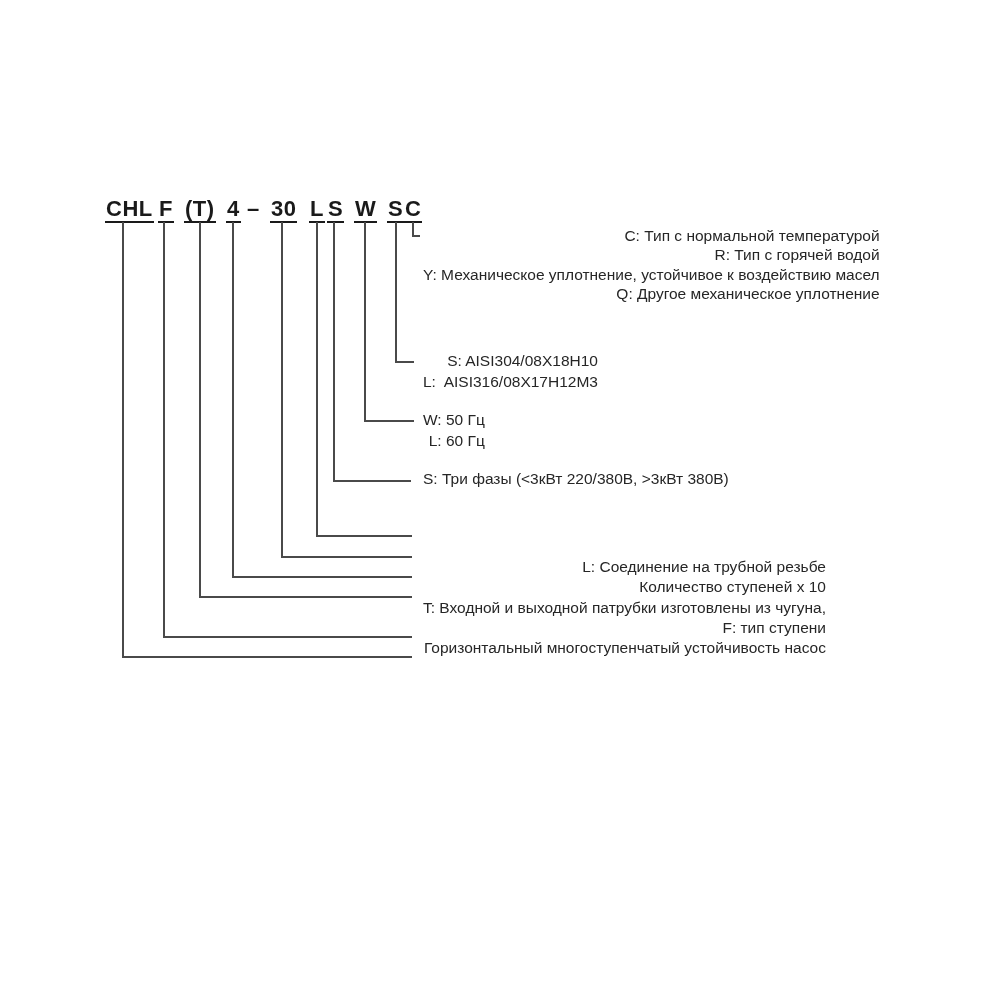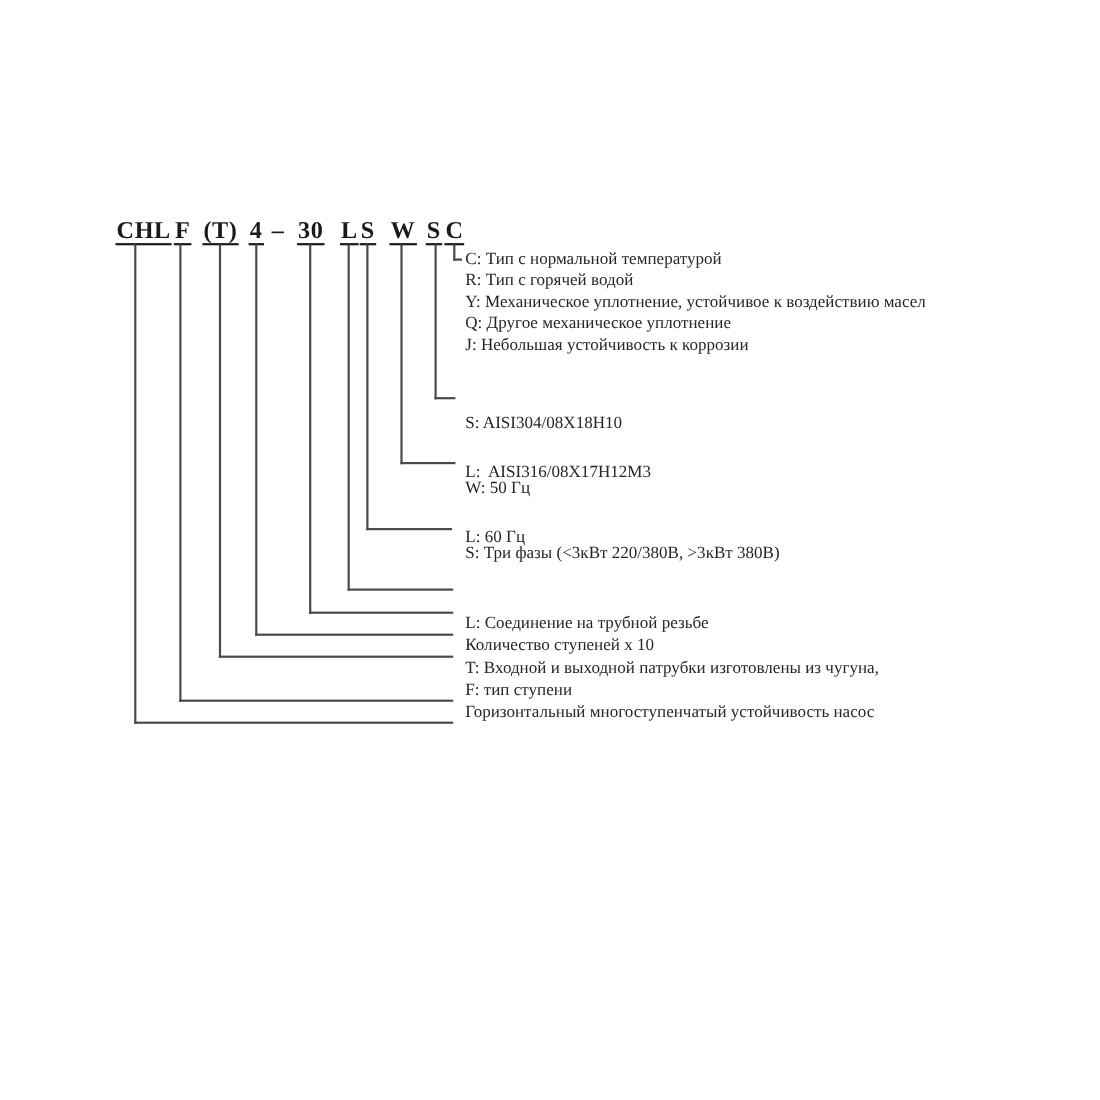--- a/index.html
+++ b/index.html
@@ -1,20 +1,20 @@
 <!DOCTYPE html>
 <html><head>
 <meta charset="utf-8">
 <style>
   html,body{margin:0;padding:0;background:#ffffff;}
   .canvas{
     position:relative;
     width:1000px;height:1000px;
     background:#ffffff;
-    font-family:Liberation Serif, serif;
+    font-family:Liberation Sans, sans-serif;
     overflow:hidden;
   }
   
   .seg{
     position:absolute;
     top:199px;
     height:21px;
     font-size:22px;
     font-weight:bold;
     color:#1a1a1a;
@@ -36,23 +36,23 @@
     height:2px;
     background:#4a4a4a;
   }
   
   .block{
     position:absolute;
     left:423px;
     color:#262626;
     font-size:15.5px;
   }
-  .block .tline{white-space:pre;}
+  .block .tline{white-space:pre;text-align:right;}
   .lh19 .tline{line-height:19.4px;}
-  .lh21 .tline{line-height:21px;margin-top:24px;}
+  .lh21 .tline{line-height:21px;}
   .lh20 .tline{line-height:20.3px;}
 </style>
 </head>
 <body>
 
 <div class="canvas">
 
   <div>
     <span class="seg" style="left:105px">CHL</span>
     <span class="seg" style="left:158px">F</span>
@@ -95,21 +95,20 @@
   <div class="hline" style="left:395px;top:361px;width:19px"></div>
 
   <div class="vline" style="left:412px;top:222px;height:15px"></div>
   <div class="hline" style="left:412px;top:235px;width:8px"></div>
 
   <div class="block lh19" style="top:226px">
     <div class="tline">C: Тип с нормальной температурой</div>
     <div class="tline">R: Тип с горячей водой</div>
     <div class="tline">Y: Механическое уплотнение, устойчивое к воздействию масел</div>
     <div class="tline">Q: Другое механическое уплотнение</div>
-    <div class="tline">J: Небольшая устойчивость к коррозии</div>
   </div>
 
   <div class="block lh21" style="top:350px">
     <div class="tline">S: AISI304/08X18H10</div>
     <div class="tline">L:  AISI316/08X17H12M3</div>
   </div>
 
   <div class="block lh21" style="top:409px">
     <div class="tline">W: 50 Гц</div>
     <div class="tline">L: 60 Гц</div>

